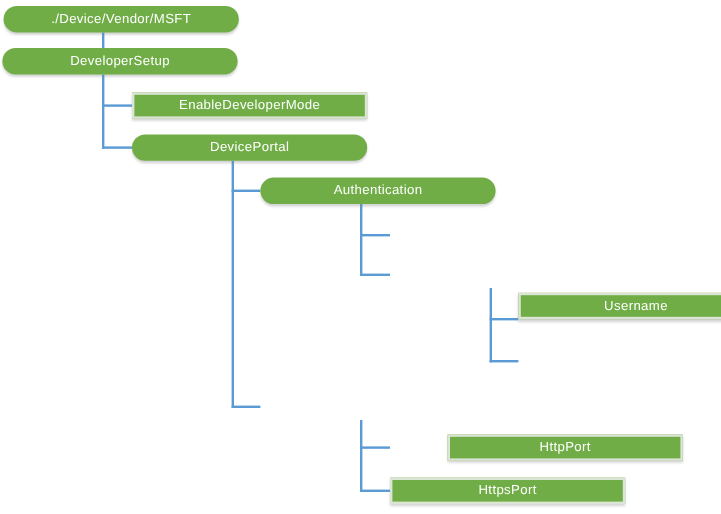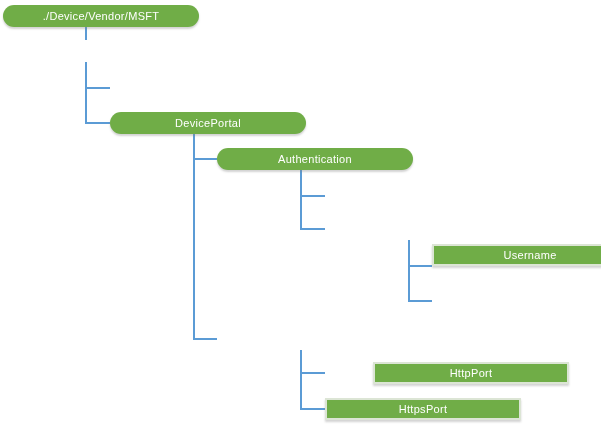--- a/index.html
+++ b/index.html
@@ -60,19 +60,21 @@
 
   <div class="cv" style="left:408px; top:240px; height:62px;"></div>
   <div class="ch" style="left:408px; top:265px; width:24px;"></div>
   <div class="ch" style="left:408px; top:300px; width:24px;"></div>
 
   <div class="cv" style="left:300px; top:350px; height:60px;"></div>
   <div class="ch" style="left:300px; top:372px; width:25px;"></div>
   <div class="ch" style="left:300px; top:408px; width:25px;"></div>
 
   <div class="node pill" style="left:3px;   top:5px;">./Device/Vendor/MSFT</div>
+  <div class="node pill" style="left:2px;   top:40px;">DeveloperSetup</div>
+  <div class="node rect" style="left:110px; top:77px;">EnableDeveloperMode</div>
   <div class="node pill" style="left:110px; top:112px;">DevicePortal</div>
   <div class="node pill" style="left:217px; top:148px;">Authentication</div>
   <div class="node rect" style="left:432px; top:244px;">Username</div>
   <div class="node rect" style="left:325px; top:362px;margin-left:48px;">HttpPort</div>
   <div class="node rect" style="left:325px; top:398px;">HttpsPort</div>
 
 </div>
 
 </body></html>

